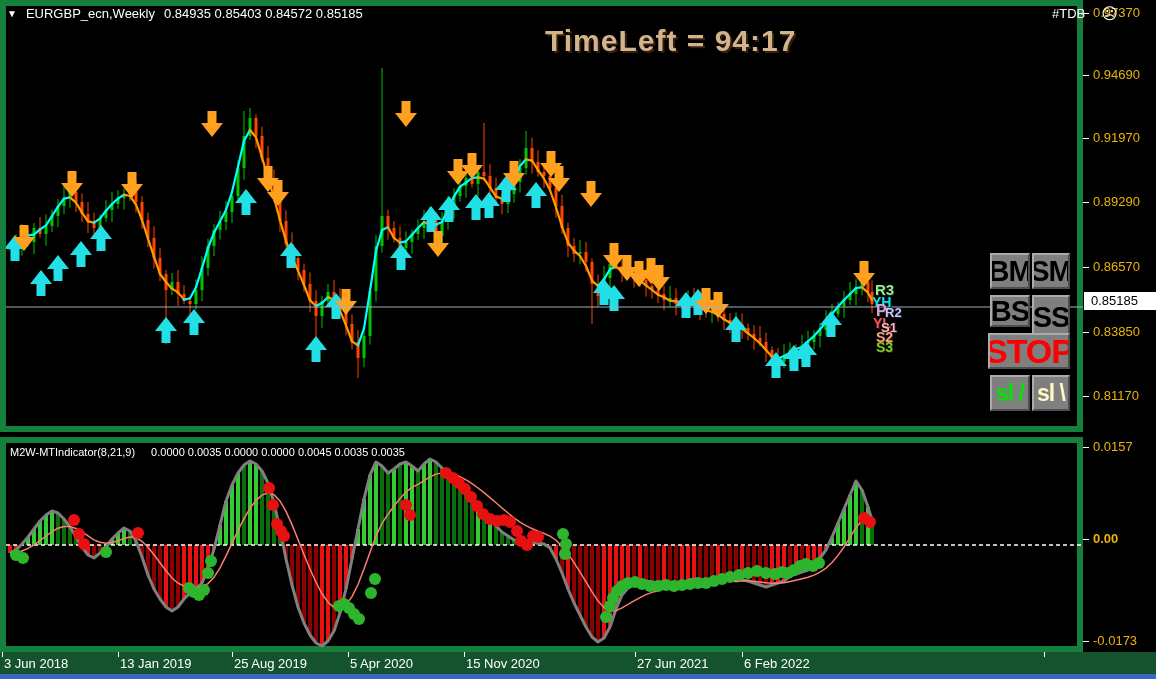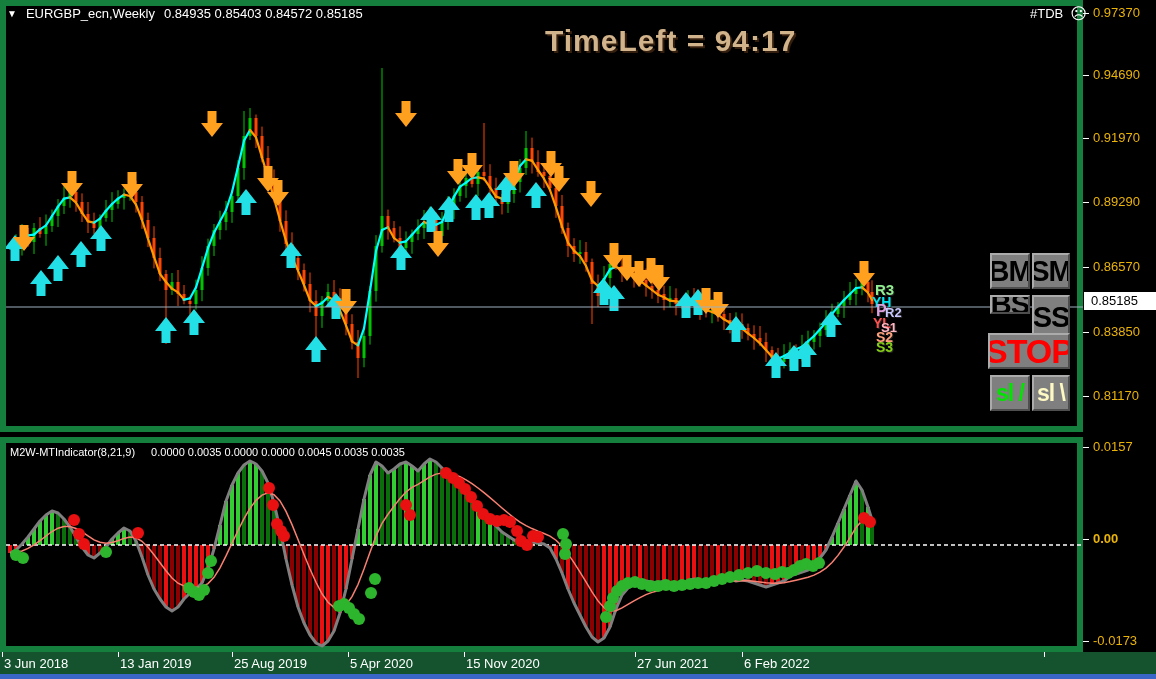--- a/index.html
+++ b/index.html
@@ -6,33 +6,33 @@
   #root{position:relative;width:1156px;height:679px;background:#000;overflow:hidden;
         font-family:"Liberation Sans",sans-serif;}
   .pane{position:absolute;background:#000;border:6px solid #15803d;box-sizing:border-box;}
   #main-pane{left:0;top:0;width:1083px;height:432px;}
   #lower-pane{left:0;top:437px;width:1083px;height:215px;}
   svg{position:absolute;left:0;top:0;display:block;}
   #chart-header{position:absolute;left:7px;top:6px;color:#FFF;font-size:13px;display:flex;gap:9px;align-items:center;z-index:6;}
   #chart-header .dd{font-size:10px;color:#FFF;cursor:pointer;}
   #timeleft{position:absolute;left:545px;top:24px;color:#D2B48C;font-size:30px;font-weight:bold;
             letter-spacing:1px;text-shadow:2px 2px 0 rgba(95,55,25,.55);z-index:6;}
-  #tdb{position:absolute;left:1030px;top:6px;color:#FFF;font-size:13px;display:flex;gap:7px;align-items:center;z-index:6;}
+  #tdb{position:absolute;left:1052px;top:6px;color:#FFF;font-size:13px;display:flex;gap:16px;align-items:center;z-index:6;}
   #tdb .face{font-size:16px;line-height:14px;}
   #pivot-layer{position:absolute;left:0;top:0;width:1083px;height:432px;pointer-events:none;z-index:5;}
   .pivot-label{position:absolute;font-weight:bold;text-shadow:1px 1px 0 #222;}
   
   .tbtn{position:absolute;background:#7F7F7F;z-index:7;color:#000;font-weight:bold;
         border-top:2px solid #ABABAB;border-left:2px solid #ABABAB;
         border-right:2px solid #4E4E4E;border-bottom:2px solid #4E4E4E;
         display:flex;align-items:center;justify-content:center;overflow:hidden;cursor:pointer;
         letter-spacing:-1px;box-sizing:border-box;}
   #btn-bm{left:990px;top:253px;width:40px;height:36px;font-size:29px;}
   #btn-sm{left:1032px;top:253px;width:38px;height:36px;font-size:29px;}
-  #btn-bs{left:990px;top:295px;width:40px;height:19px;font-size:29px;}
+  #btn-bs{left:990px;top:295px;width:40px;height:32px;font-size:29px;}
   #btn-ss{left:1032px;top:295px;width:38px;height:44px;font-size:29px;}
   #btn-stop{left:988px;top:333px;width:82px;height:36px;font-size:34px;color:#FF0000;}
   #btn-slup{left:990px;top:375px;width:40px;height:36px;font-size:23px;color:#00E400;}
   #btn-sldn{left:1032px;top:375px;width:38px;height:36px;font-size:23px;color:#fef9c3;}
   
   #price-axis{position:absolute;left:1083px;top:0;width:73px;height:652px;background:#000;}
   .tick-mark{position:absolute;left:0;width:6px;height:1px;background:#FFF;}
   .tick-label{position:absolute;left:10px;color:#eab308;font-size:13px;white-space:nowrap;}
   #cur-price{position:absolute;left:1px;top:292px;width:70px;height:18px;background:#FFF;color:#000;
              font-size:13px;line-height:18px;padding-left:7px;}

